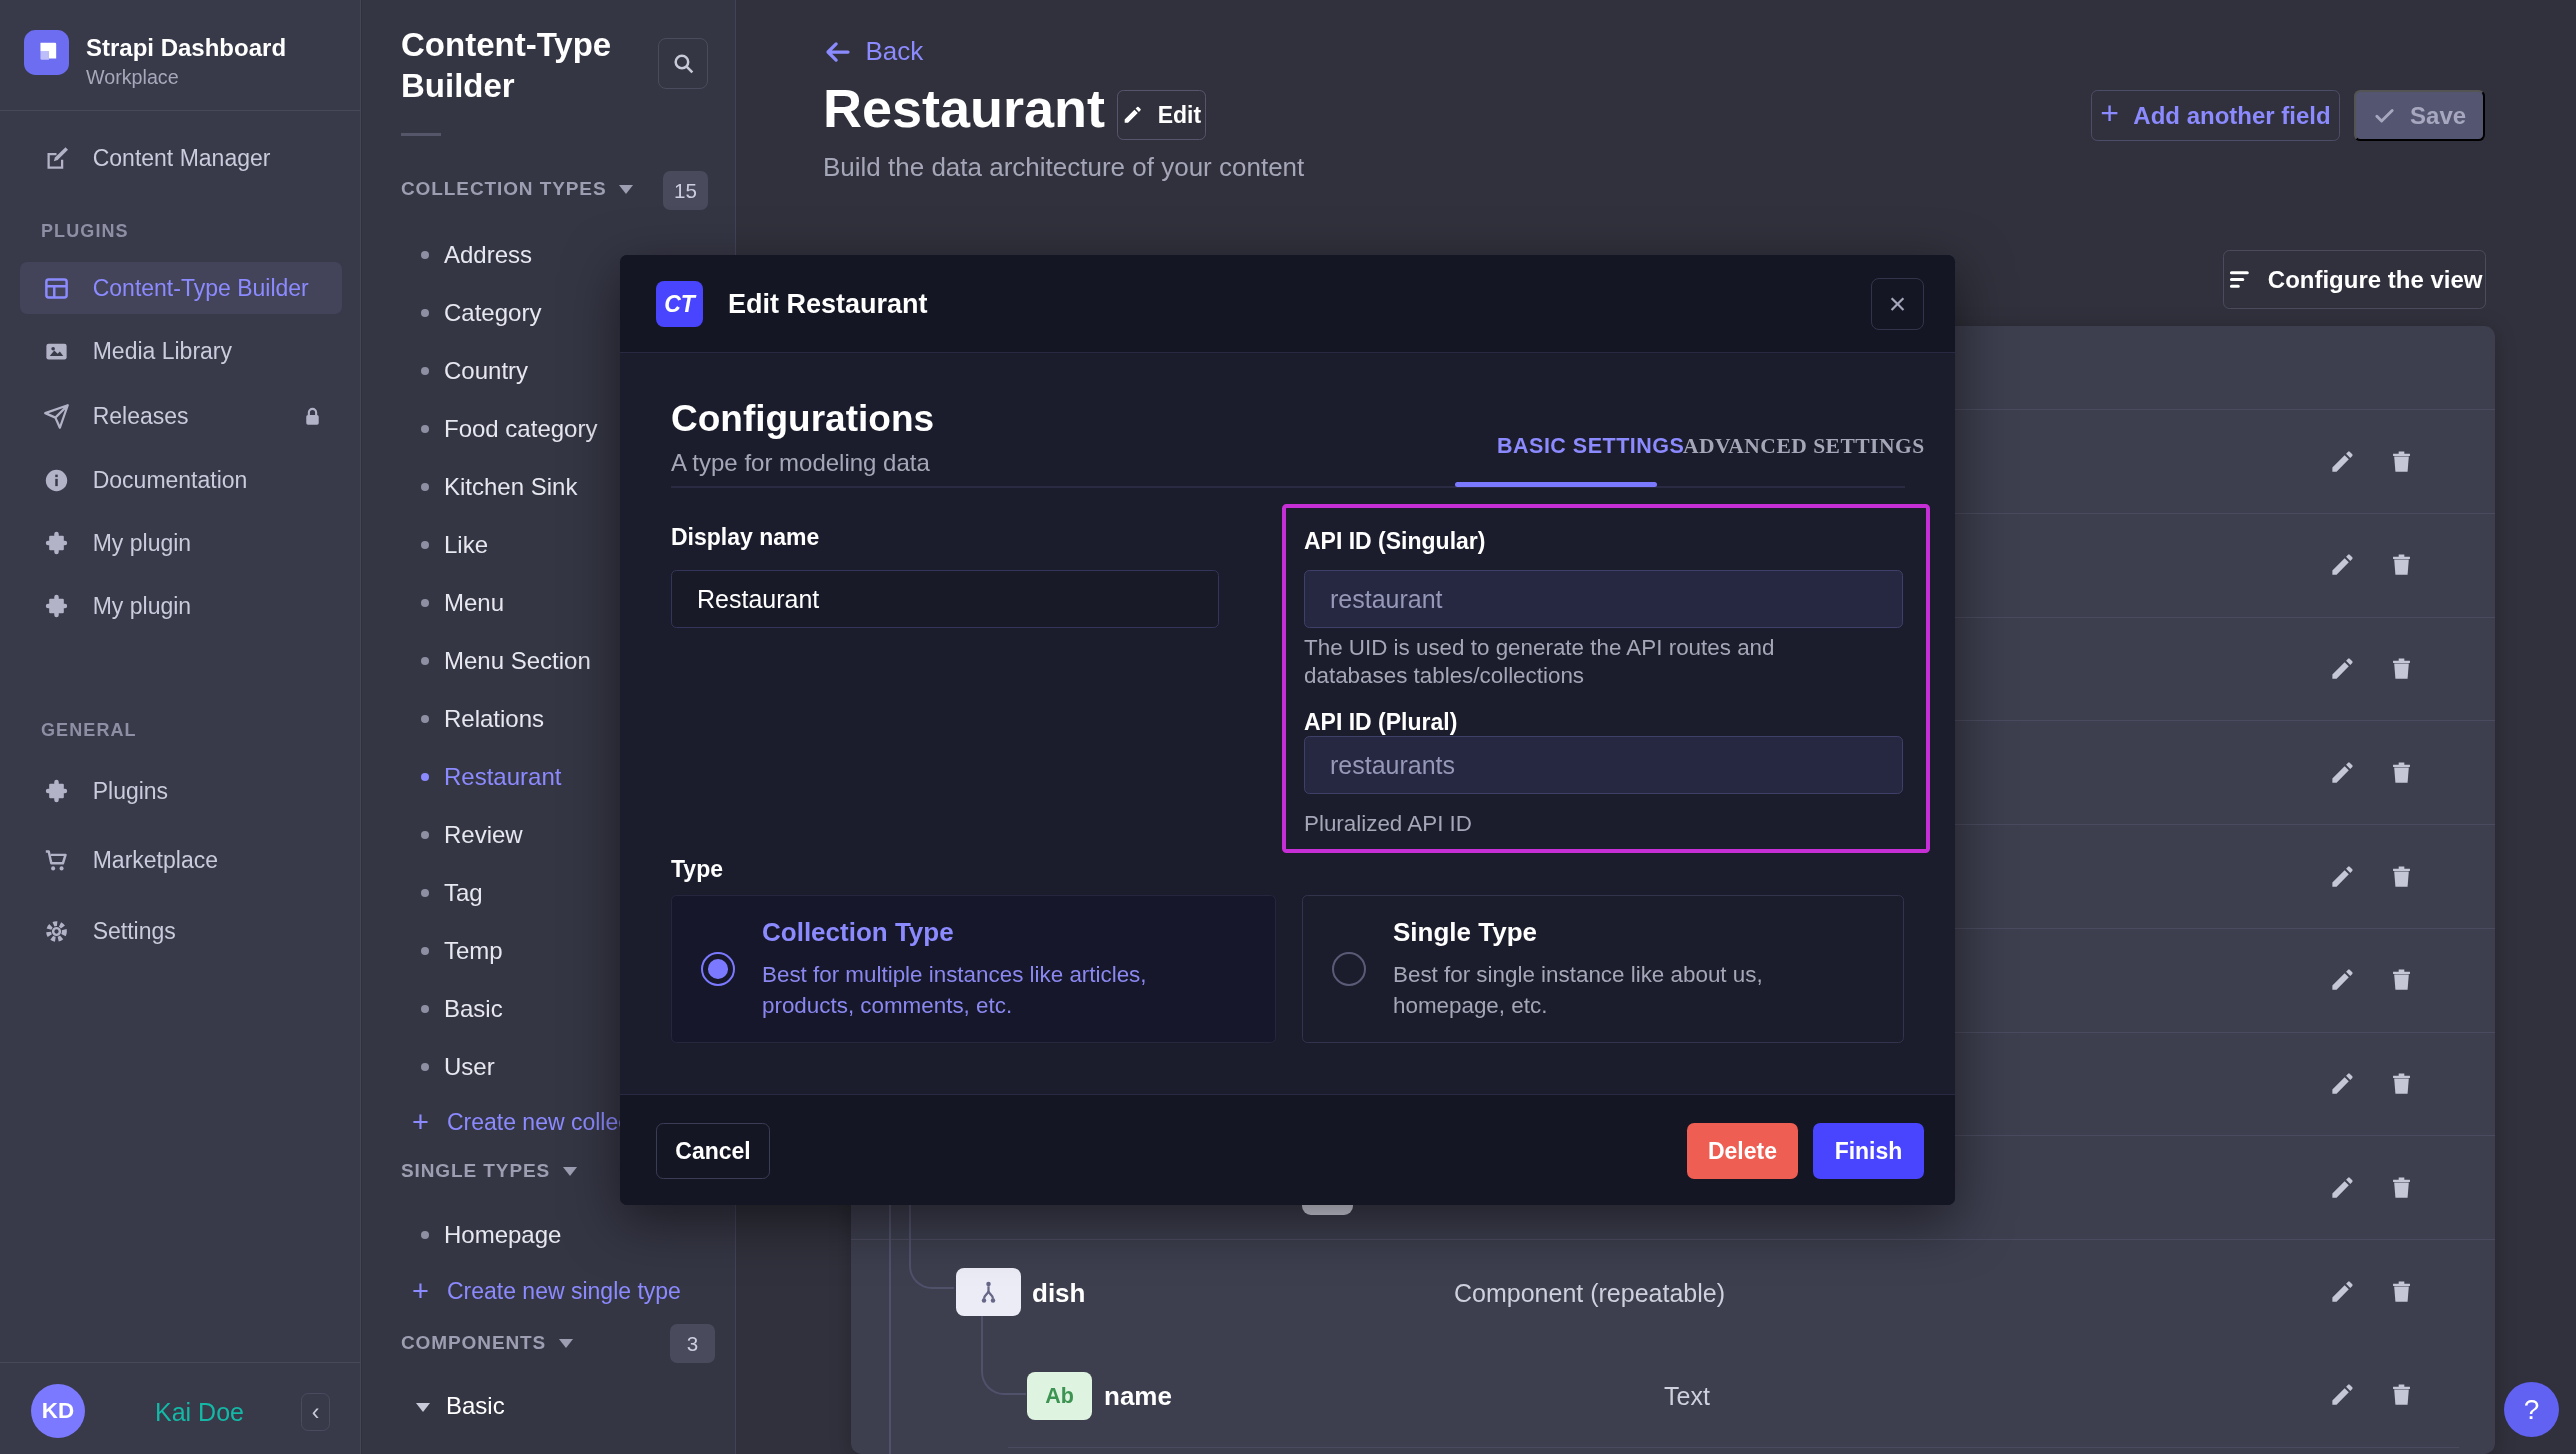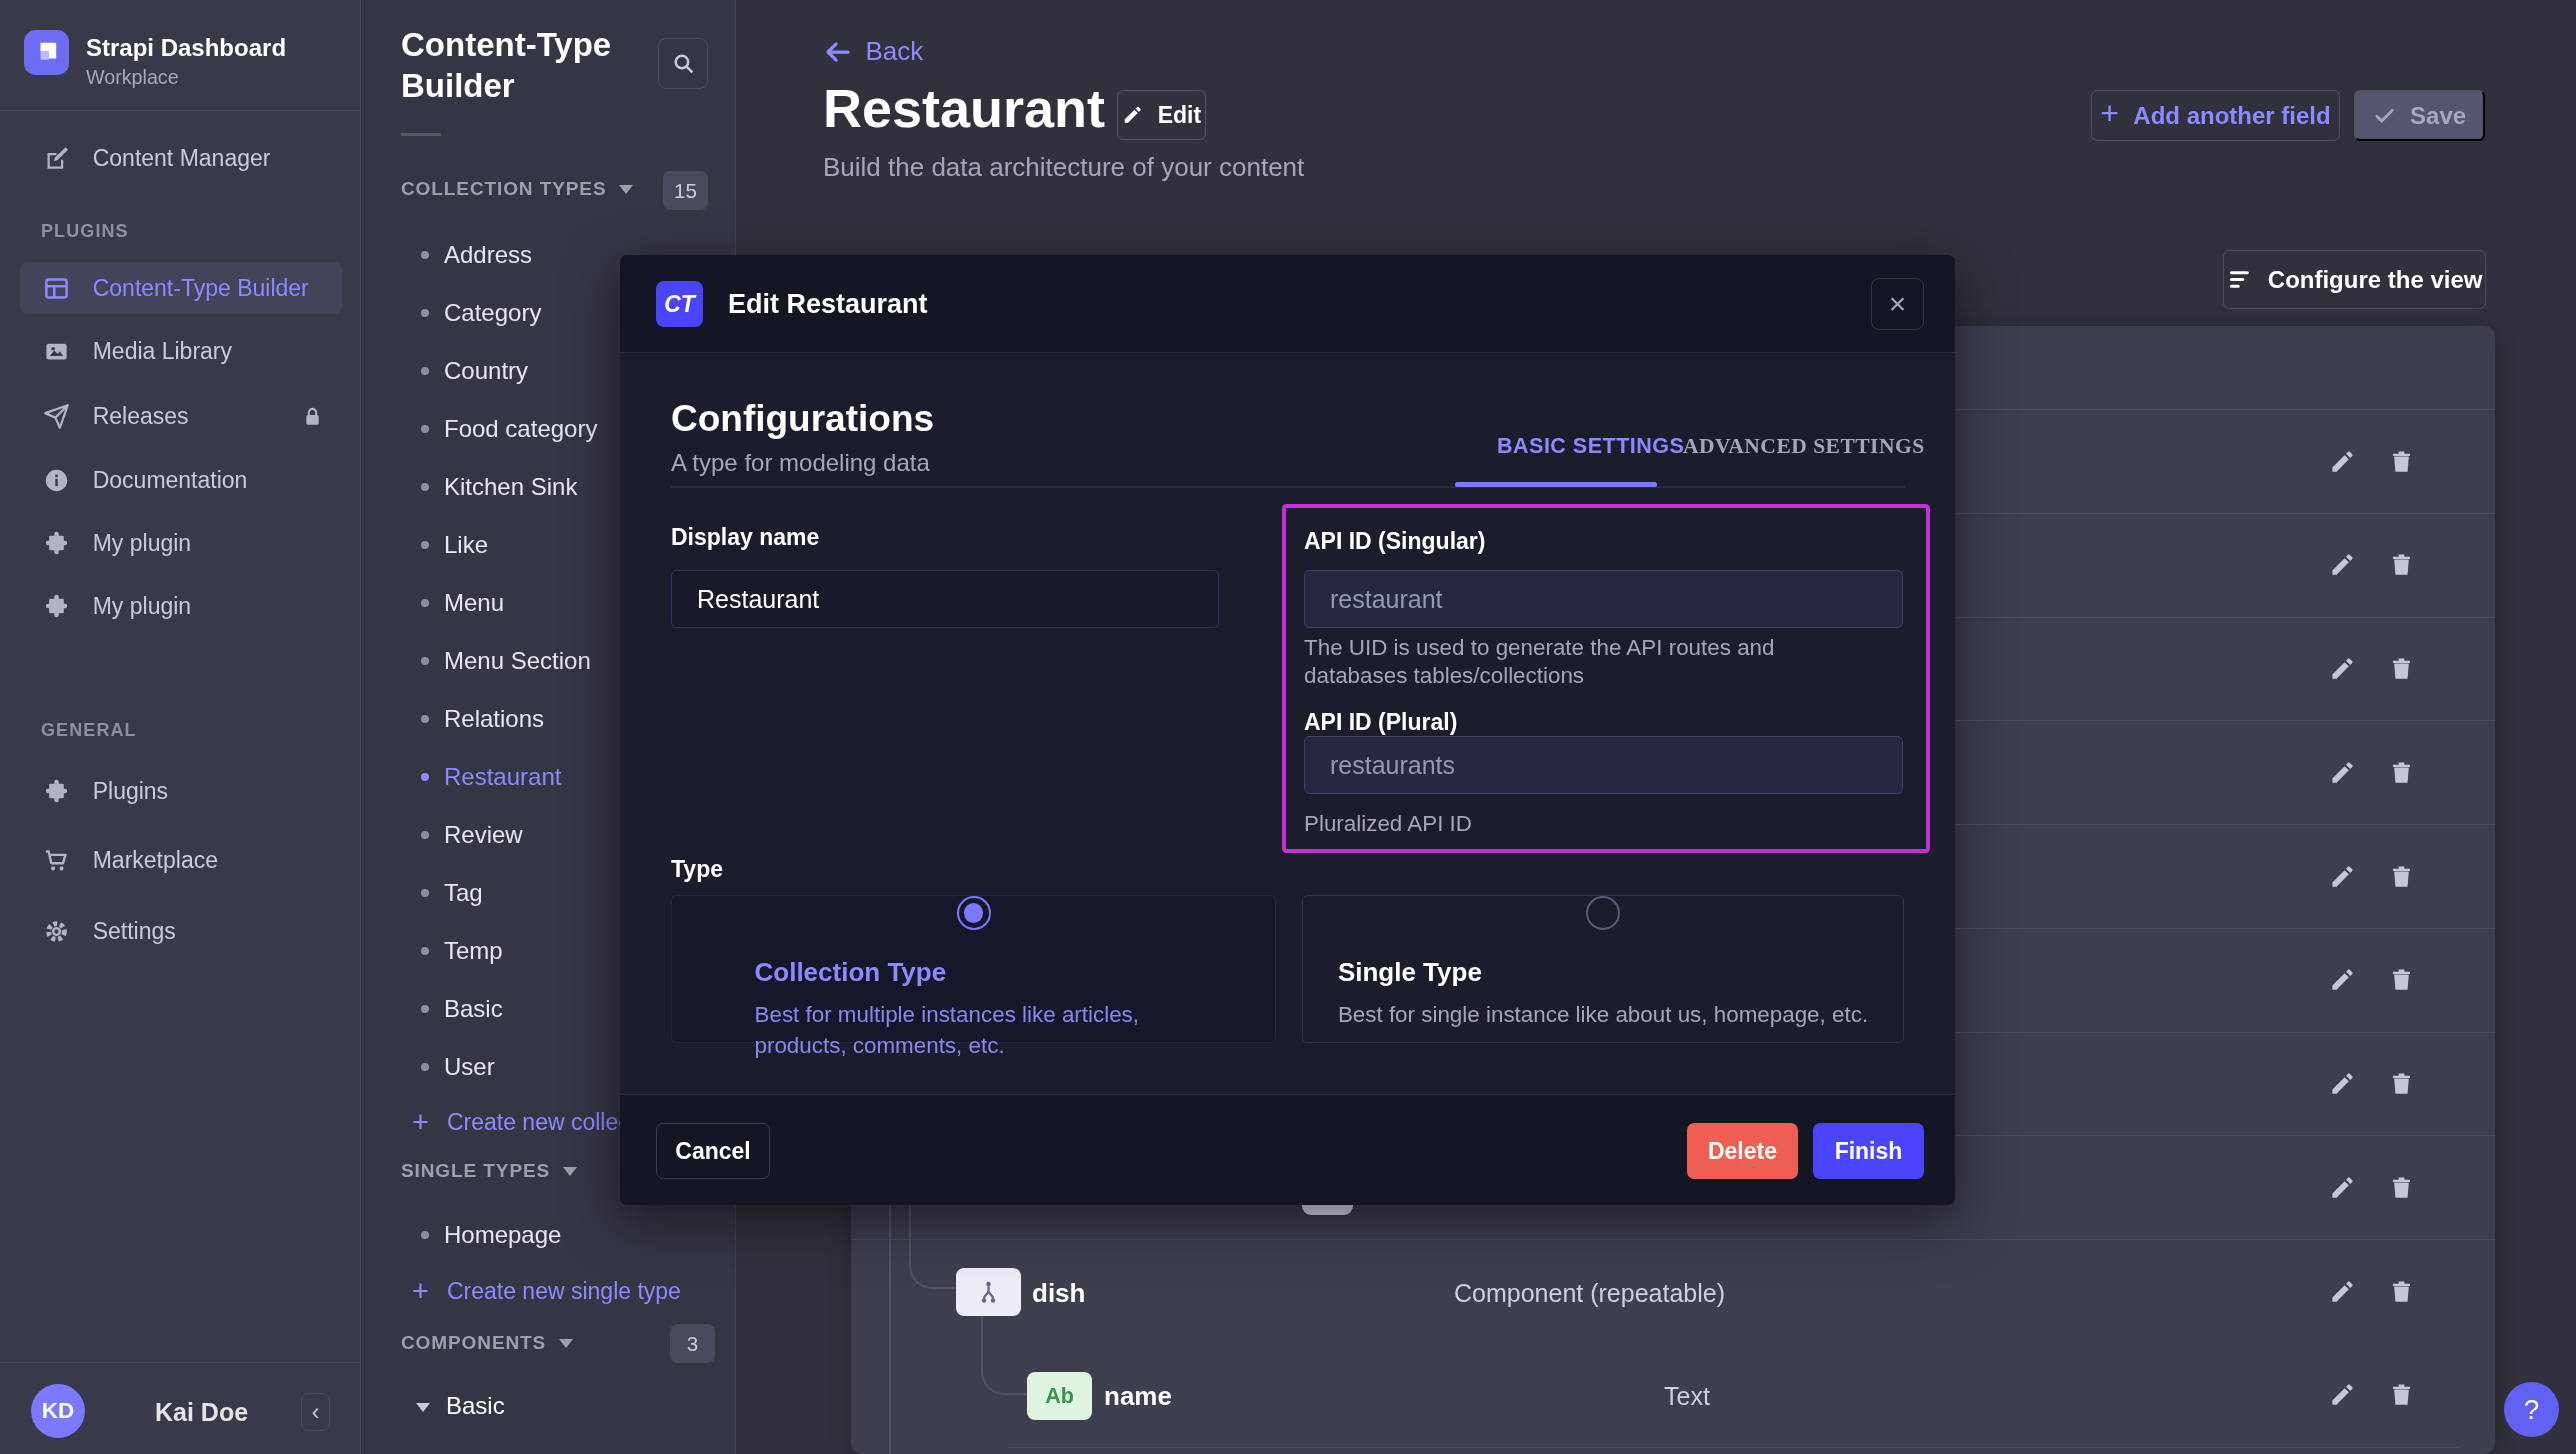--- a/index.html
+++ b/index.html
@@ -13,21 +13,21 @@
   .s1-appname { position:absolute; left:86px; top:34px; font-size:24px; font-weight:700; color:#ffffff; }
   .s1-workspace { position:absolute; left:86px; top:66px; font-size:19.7px; color:#a7a8ba; }
   .s1-div { position:absolute; left:0; width:361px; height:0.9px; background:#474859; }
   .s1-row { position:absolute; left:19.7px; width:322px; height:52px; display:flex; align-items:center; gap:23px; padding-left:23px; border-radius:7.2px; color:#cacbdc; font-size:23px; cursor:pointer; }
   .s1-row .nicon { width:27px; height:27px; flex:0 0 27px; color:#b2b3c6; display:flex; align-items:center; justify-content:center; }
   .s1-row.active { background:#434459; color:#8c8aff; font-weight:500; }
   .s1-row.active .nicon { color:#8c8aff; }
   .s1-sec { position:absolute; left:41px; font-size:18px; font-weight:700; letter-spacing:1.1px; color:#8e8fa4; }
   .s1-lock { margin-left:auto; margin-right:18px; width:23px; height:23px; color:#b2b3c6; }
   .s1-avatar { position:absolute; left:31px; top:1384px; width:54px; height:54px; border-radius:50%; background:#7b79ff; color:#ffffff; font-size:22.4px; font-weight:700; display:flex; align-items:center; justify-content:center; }
-  .s1-user { position:absolute; left:155px; top:1398px; font-size:25px; color:#e5e5e5;font-weight:bold; }
+  .s1-user { position:absolute; left:155px; top:1398px; font-size:25px; color:#14b8a6; }
   .s1-collapse { position:absolute; left:301px; top:1393px; width:29px; height:38px; border:0.9px solid #4a4b5e; border-radius:7.2px; color:#c9cad9; font-size:23px; display:flex; align-items:center; justify-content:center; cursor:pointer; background:transparent; }
 
   
   .s2 { position:absolute; left:362px; top:0; width:374px; height:1454px; background:#353644; border-right:0.9px solid #42435a; z-index:3; }
   .s2-title { position:absolute; left:39px; top:24px; width:268px; font-size:33px; font-weight:700; color:#ffffff; line-height:41px; }
   .s2-search { position:absolute; left:296px; top:38px; width:50px; height:51px; border:0.9px solid #4a4b5c; border-radius:8px; background:transparent; color:#c9cad9; display:flex; align-items:center; justify-content:center; cursor:pointer; }
   .s2-minidiv { position:absolute; left:39px; top:133px; width:40px; height:2.7px; background:#55566a; }
   .s2-sec { position:absolute; left:39px; display:flex; align-items:center; gap:12.5px; font-size:19px; font-weight:700; letter-spacing:0.9px; color:#9d9eb1; cursor:pointer; }
   .caret { width:0; height:0; border-left:7.2px solid transparent; border-right:7.2px solid transparent; border-top:9px solid #9d9eb1; }
   .s2-badge { position:absolute; width:45px; height:39px; background:#494a5c; border-radius:7.2px; color:#cdcee0; font-size:20.6px; display:flex; align-items:center; justify-content:center; }
@@ -85,21 +85,21 @@
   .m-tab.basic { left:877px; color:#8c8aff;text-align:right; }
   .m-tab.adv { left:1063px; color:#a5a6b8;font-family:Liberation Serif, serif; }
   .m-tabline { position:absolute; left:835px; top:227px; width:202px; height:4.5px; background:#7b79ff; border-radius:2.7px; z-index:2; }
   .m-div { position:absolute; left:51px; top:231px; width:1234px; height:1.8px; background:#2a2b42; }
   .hl-box { position:absolute; left:662px; top:249px; width:648px; height:349px; border:4.5px solid #c62fd6; border-radius:4.5px; pointer-events:none; z-index:3; }
   .m-label { position:absolute; font-size:23px; font-weight:700; color:#ffffff; }
   .m-input { position:absolute; height:58px; border-radius:5.4px; font-size:25px; padding:0 25px; font-family:"Liberation Sans",sans-serif; outline:none; }
   .m-input.dark { background:#191a28; border:0.9px solid #34355a; color:#ffffff; }
   .m-input.lit { background:#262740; border:0.9px solid #3f406a; color:#9698b8; }
   .m-hint { position:absolute; font-size:22.4px; line-height:28px; color:#a5a6b8; }
-  .t-card { position:absolute; top:640px; height:148px; border-radius:5.4px; display:flex; align-items:center; gap:27px; padding:0 29px; cursor:pointer;flex-direction:column; }
+  .t-card { position:absolute; top:640px; height:148px; border-radius:5.4px; display:flex; align-items:center; gap:27px; padding:0 29px; cursor:pointer; }
   .t-card.sel { left:51px; width:605px; background:#16172a; border:0.9px solid #26273e; }
   .t-card.unsel { left:682px; width:602px; background:transparent; border:0.9px solid #32334c; }
   .radio { width:34px; height:34px; border-radius:50%; flex:0 0 34px; }
   .radio.on { border:2.7px solid #7b79ff; display:flex; align-items:center; justify-content:center; }
   .radio.on i { width:19.7px; height:19.7px; border-radius:50%; background:#7b79ff; display:block; }
   .radio.off { border:2.7px solid #5a5b76; }
   .t-title { font-size:26px; font-weight:700; margin-bottom:10.7px; }
   .t-card.sel .t-title { color:#8c8aff; }
   .t-card.unsel .t-title { color:#ffffff; }
   .t-desc { font-size:22.4px; line-height:31px; }

